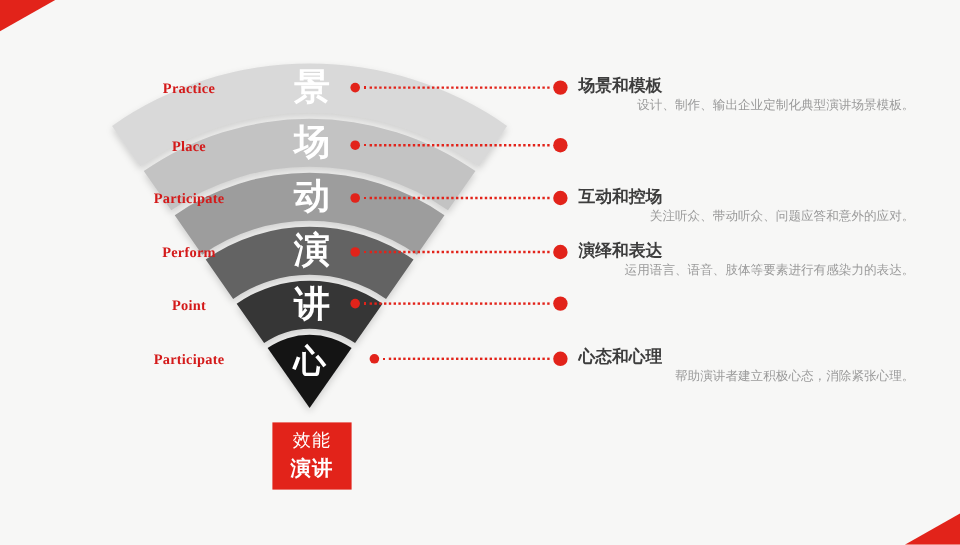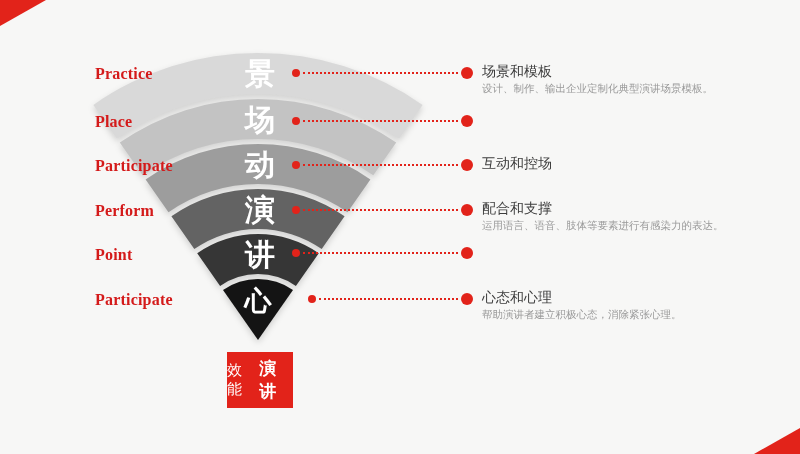--- a/index.html
+++ b/index.html
@@ -19,46 +19,46 @@
 
   
   .fan{position:absolute;top:0;left:0;filter:drop-shadow(0 3px 3px rgba(0,0,0,.16));}
   .fan text{
     font-family:"Liberation Sans", sans-serif;
     font-weight:bold;fill:#ffffff;
   }
 
   
   .en-label{
-    position:absolute;left:95px;width:125px;text-align:left;
+    position:absolute;left:95px;width:125px;text-align:center;
     font-family:"Liberation Serif", serif;
-    font-weight:bold;font-size:16px;color:#d41a1a;
+    font-weight:bold;font-size:12px;color:#d41a1a;
     transform:translateY(-50%);
     letter-spacing:.2px;
   }
 
   
   .connector{
     position:absolute;height:12px;display:flex;align-items:center;
     transform:translateY(-50%);
   }
   .dot-s{width:8px;height:8px;border-radius:50%;background:#e2231a;flex:0 0 auto;}
   .dot-b{width:12px;height:12px;border-radius:50%;background:#e2231a;flex:0 0 auto;}
   .conn-line{flex:1;height:0;border-top:2px dotted #e2231a;margin:0 3px;}
 
   
   .info{position:absolute;left:482px;width:280px;}
-  .info-title{font-size:14px;font-weight:normal;color:#3d3d3d;line-height:16px;}
-  .info-desc{font-size:10.5px;color:#9a9a9a;line-height:13px;margin-top:3px;}
+  .info-title{font-size:14px;font-weight:bold;color:#3d3d3d;line-height:16px;}
+  .info-desc{font-size:10.5px;color:#9a9a9a;line-height:13px;margin-top:3px;text-align:right;}
 
   
   .badge{
     position:absolute;left:227px;top:352px;width:66px;height:56px;
     background:#e2231a;color:#fff;
-    display:flex;flex-direction:row;align-items:center;justify-content:flex-start;
+    display:flex;flex-direction:column;align-items:center;justify-content:center;
     gap:2px;
   }
   .badge-line1{font-size:15px;font-weight:normal;letter-spacing:1px;}
   .badge-line2{font-size:17px;font-weight:bold;letter-spacing:1px;font-family:Liberation Mono, monospace;}
 </style>
 </head>
 <body>
 
 <div class="slide">
 
@@ -119,23 +119,24 @@
     <span class="conn-line"></span>
     <span class="dot-b"></span>
   </div>
 
   <div class="info" style="top:63px">
     <div class="info-title">场景和模板</div>
     <div class="info-desc">设计、制作、输出企业定制化典型演讲场景模板。</div>
   </div>
   <div class="info" style="top:155px">
     <div class="info-title">互动和控场</div>
+    <div class="info-desc">关注听众、带动听众、问题应答和意外的应对。</div>
   </div>
   <div class="info" style="top:200px">
-    <div class="info-title">配合和支撑</div>
+    <div class="info-title">演绎和表达</div>
     <div class="info-desc">运用语言、语音、肢体等要素进行有感染力的表达。</div>
   </div>
   <div class="info" style="top:243px">
   </div>
   <div class="info" style="top:289px">
     <div class="info-title">心态和心理</div>
     <div class="info-desc">帮助演讲者建立积极心态，消除紧张心理。</div>
   </div>
 
   <div class="badge">

